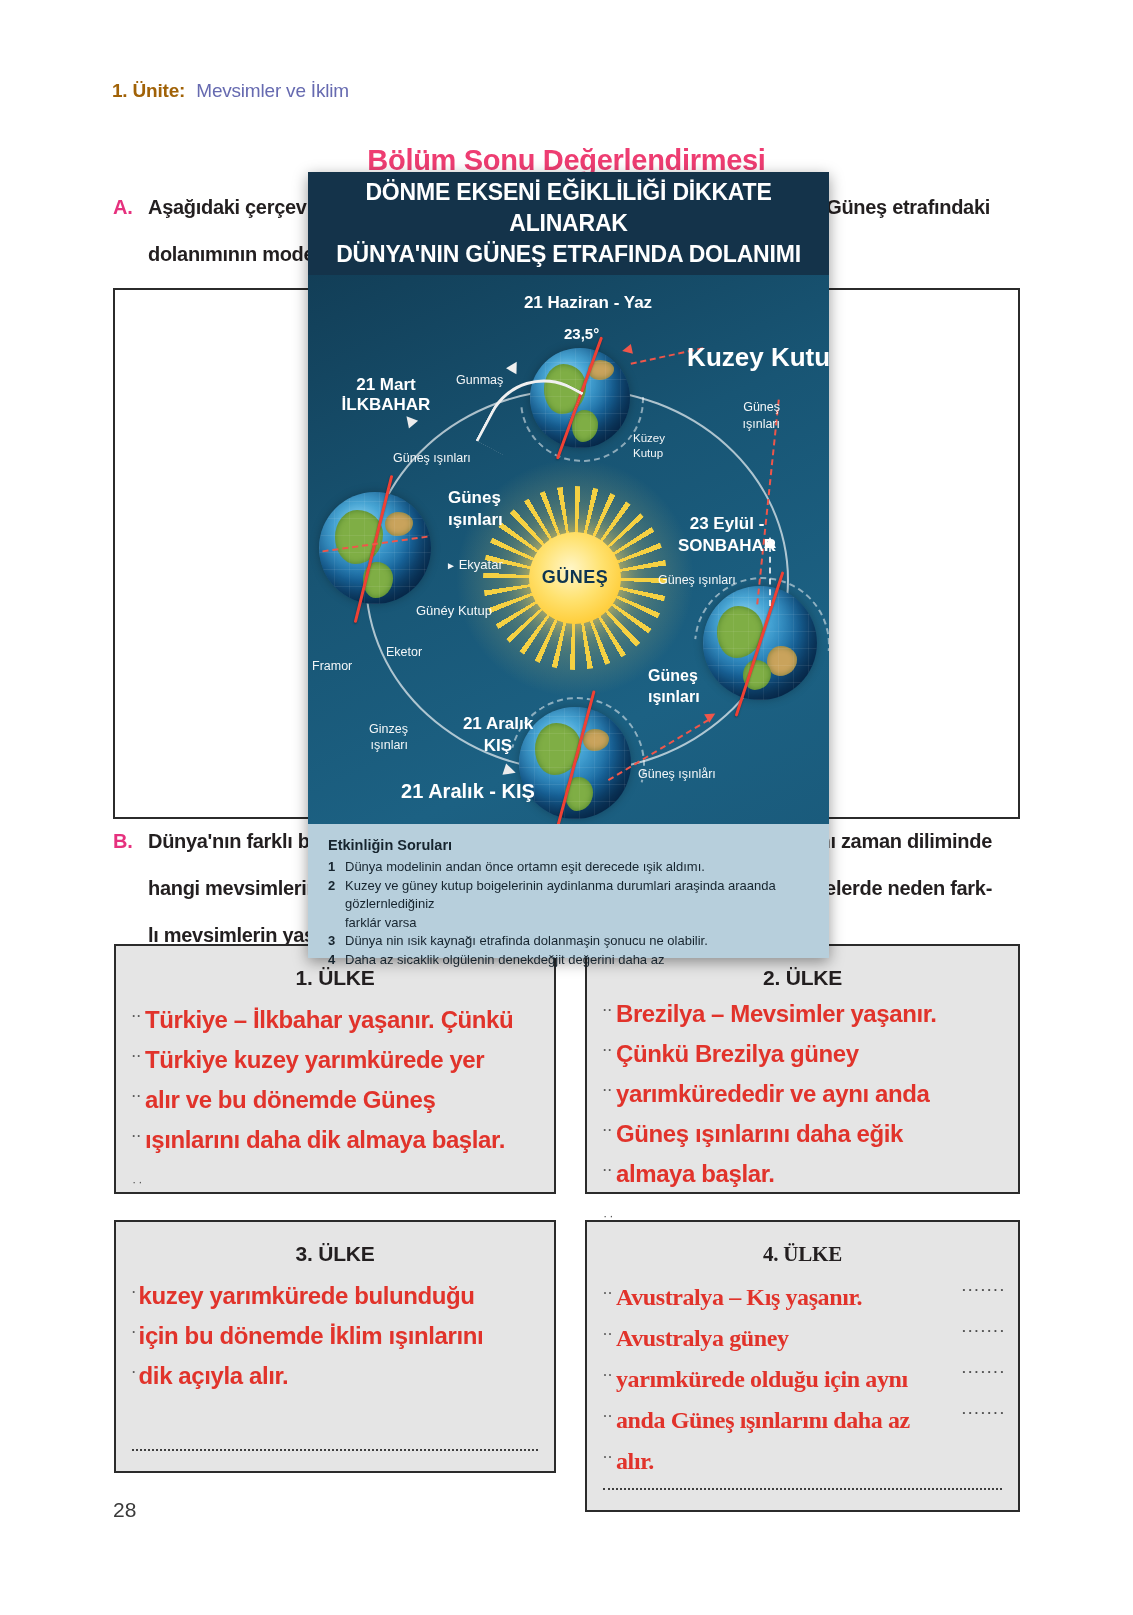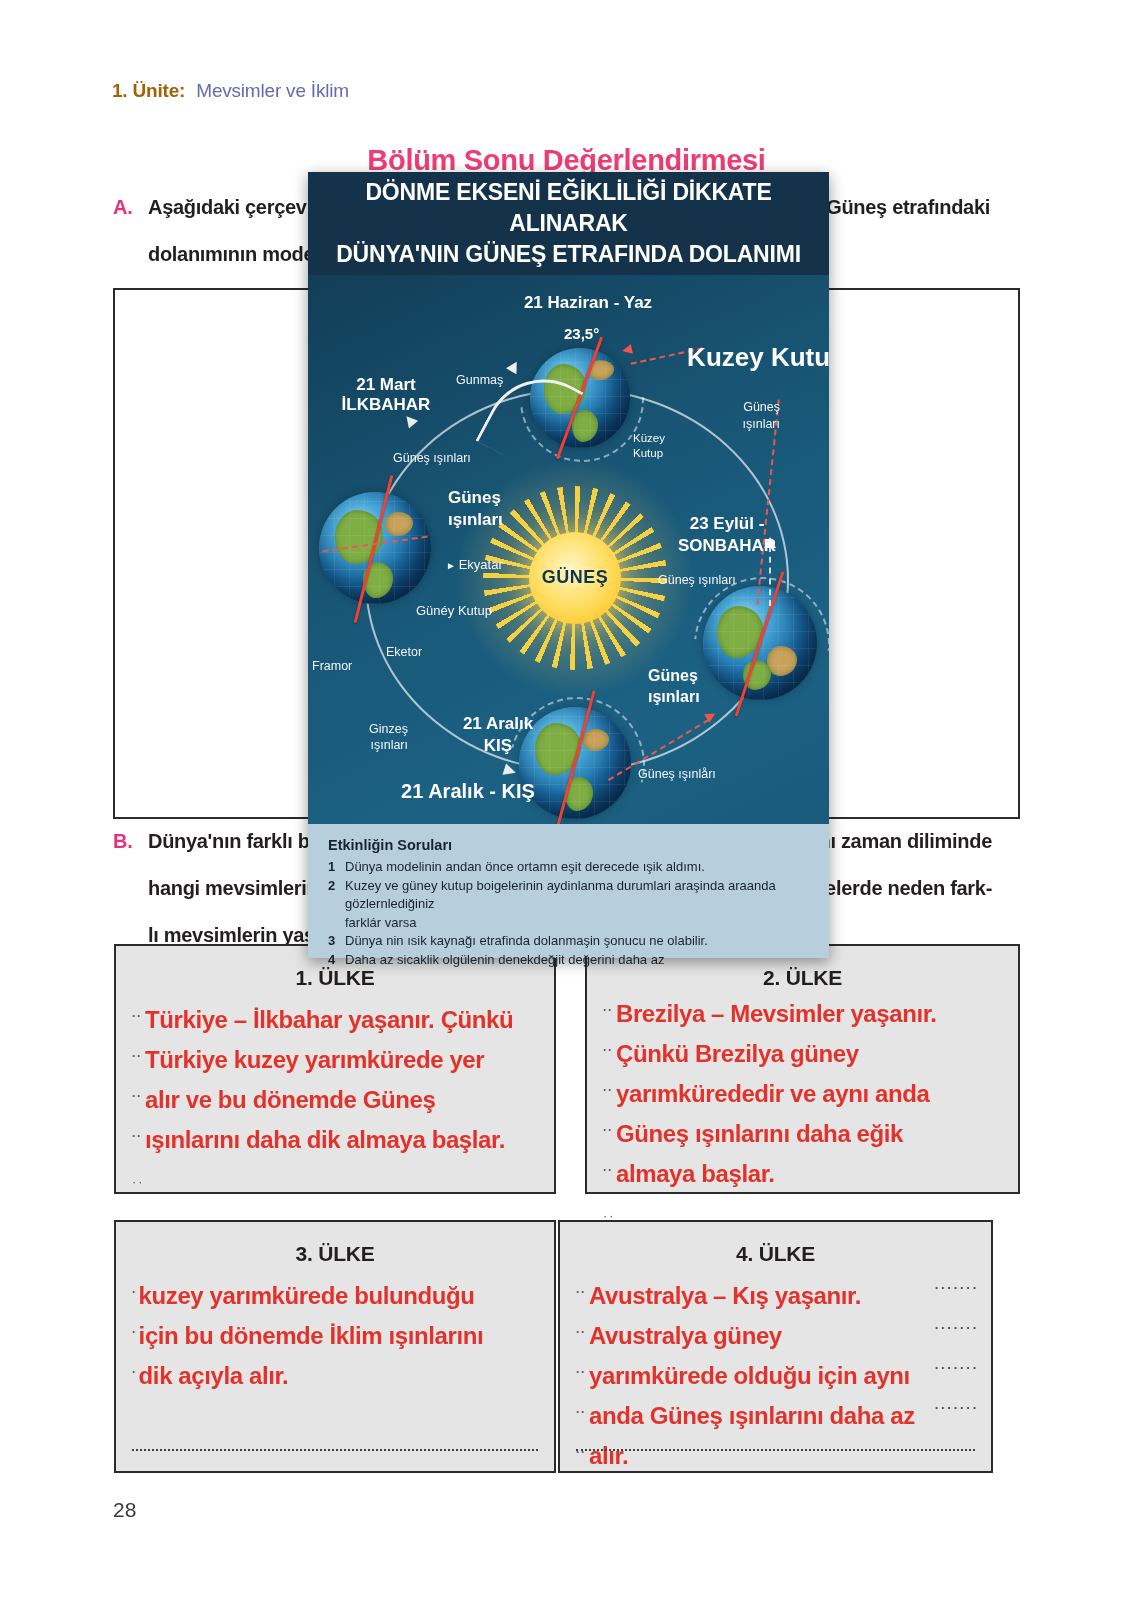--- a/index.html
+++ b/index.html
@@ -16,21 +16,21 @@
   .sletter{color:#e6317e;}
 
   
   .boxA{position:absolute;left:113px;top:288px;width:903px;height:527px;border:2px solid #2b2b2b;background:#fff;}
 
   
   .cbox{position:absolute;border:2px solid #2b2b2b;background:#e5e5e5;box-sizing:border-box;}
   #c1{left:114px;top:944px;width:442px;height:250px;}
   #c2{left:585px;top:944px;width:435px;height:250px;}
   #c3{left:114px;top:1220px;width:442px;height:253px;}
-  #c4{left:558px;top:1220px;width:435px;height:253px;}
+  #c4{left:585px;top:1220px;width:435px;height:292px;font-family:Liberation Serif, serif;}
   .cbox .chead{margin:0;text-align:center;font-size:21px;font-weight:700;color:#231f20;padding-top:20px;letter-spacing:-.2px;}
   .cbody{padding:8px 10px 0 16px;}
   #c2 .cbody{padding-top:2px;}
   .rl{position:relative;font-weight:700;font-size:24px;line-height:37px;color:#e1332b;letter-spacing:-.4px;white-space:nowrap;}
   #c1 .rl::before,#c2 .rl::before{content:"··";color:#5a5a5a;font-size:12px;letter-spacing:1px;margin-right:3px;vertical-align:8px;}
   #c3 .rl::before{content:"·";color:#5a5a5a;font-size:12px;margin-right:3px;vertical-align:8px;}
   #c4 .rl::before{content:"··";color:#5a5a5a;font-size:12px;letter-spacing:1px;margin-right:3px;vertical-align:8px;}
   #c4 .rl.rdots::after{content:"·······";position:absolute;right:2px;bottom:8px;color:#4a4a4a;font-size:13px;letter-spacing:2px;}
   .dots-tail{color:#5a5a5a;font-size:13px;letter-spacing:2px;margin-top:16px;}
   .dots-tail::before{content:"··";}

